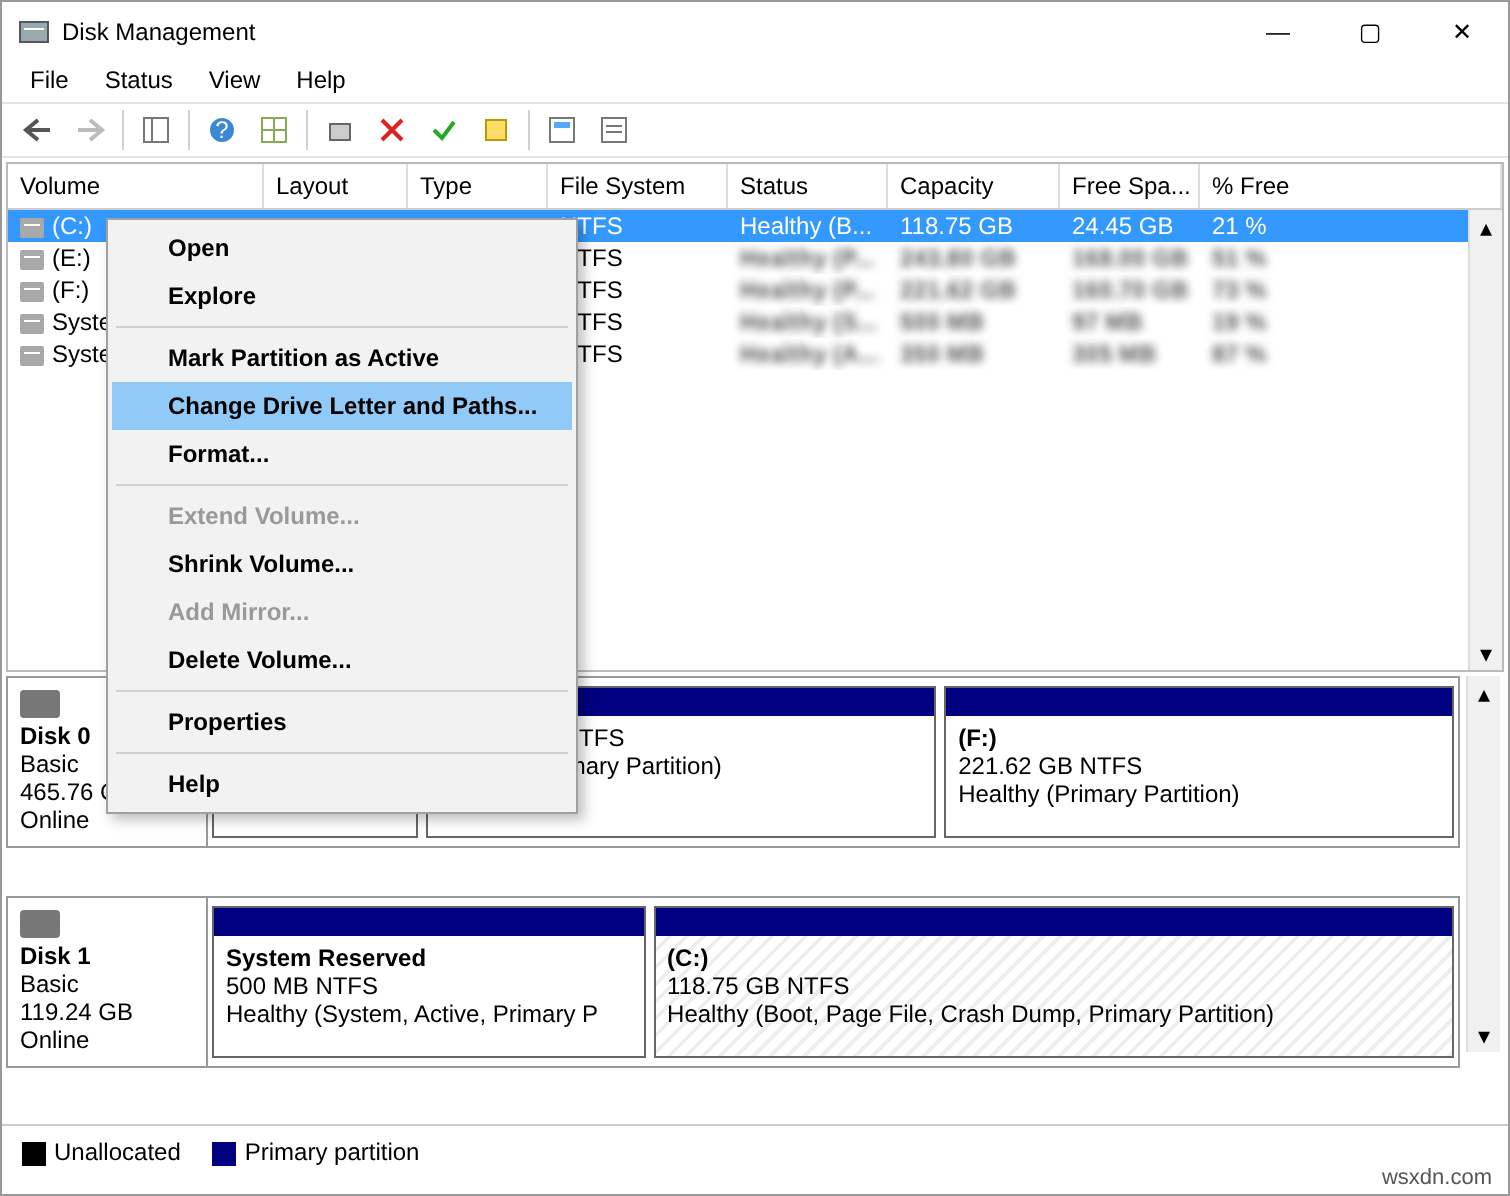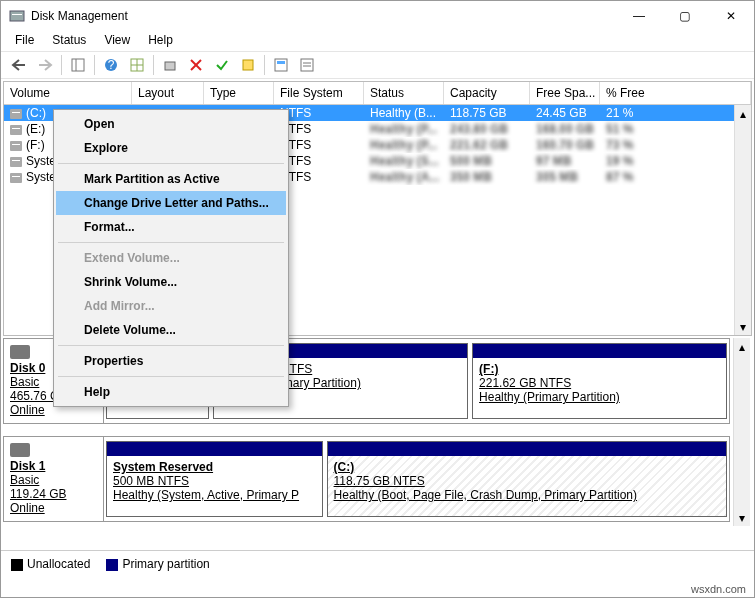--- a/index.html
+++ b/index.html
@@ -18,21 +18,21 @@
 .listhead { display: flex; background: #fff; border-bottom: 1px solid #ccc; }
 .colh { padding: 4px 6px; border-right: 1px solid #ddd; font-size: 12px; background: #fff; white-space: nowrap; overflow: hidden; }
 .listbody { position: relative; height: 230px; background: #fff; }
 .row { display: flex; height: 16px; line-height: 16px; }
 .cell { padding: 0 6px; white-space: nowrap; overflow: hidden; }
 .row.selected { background: #3399ff; color: #fff; }
 .vol-icon { display: inline-block; width: 12px; height: 10px; background: #a9a9a9; border-radius: 1px; margin-right: 4px; vertical-align: middle; position: relative; }
 .vol-icon::before { content: ""; position: absolute; left: 2px; top: 3px; width: 8px; height: 1px; background: #fff; }
 .blurred { color: transparent; text-shadow: 0 0 4px #555; font-weight: bold; }
 .graphical { margin: 2px; }
-.diskpane { display:flex; border:1px solid #999; margin-bottom:12px; background:#fff; min-height:86px;text-decoration:underline; }
+.diskpane { display:flex; border:1px solid #999; margin-bottom:24px; background:#fff; min-height:86px; }
 .dheader { width:100px; padding:6px; border-right:1px solid #999; display:flex; flex-direction:column; }
 .dheader .dicon { width:20px; height:14px; background:#777; margin-bottom:2px; border-radius:2px; }
 .dbody { flex:1; display:flex; }
 .part { border:1px solid #666; margin:4px 2px; display:flex; flex-direction:column; }
 .part .pstripe { height:14px; background:#000080; }
 .part .pinfo { padding:4px 6px; flex:1; background:#fff; }
 .part.hatched .pinfo { background: repeating-linear-gradient(135deg,#fff,#fff 4px,#eee 4px,#eee 6px); }
 .legend { padding:6px 10px; border-top:1px solid #ccc; display:flex; gap:16px; align-items:center;margin-top:28px; }
 .legend .sw { width:12px; height:12px; display:inline-block; vertical-align:middle; margin-right:4px; }
 .scrollbar { position:absolute; right:0; top:0; bottom:0; width:17px; background:#f0f0f0; border-left:1px solid #ddd; display:flex; flex-direction:column; }

